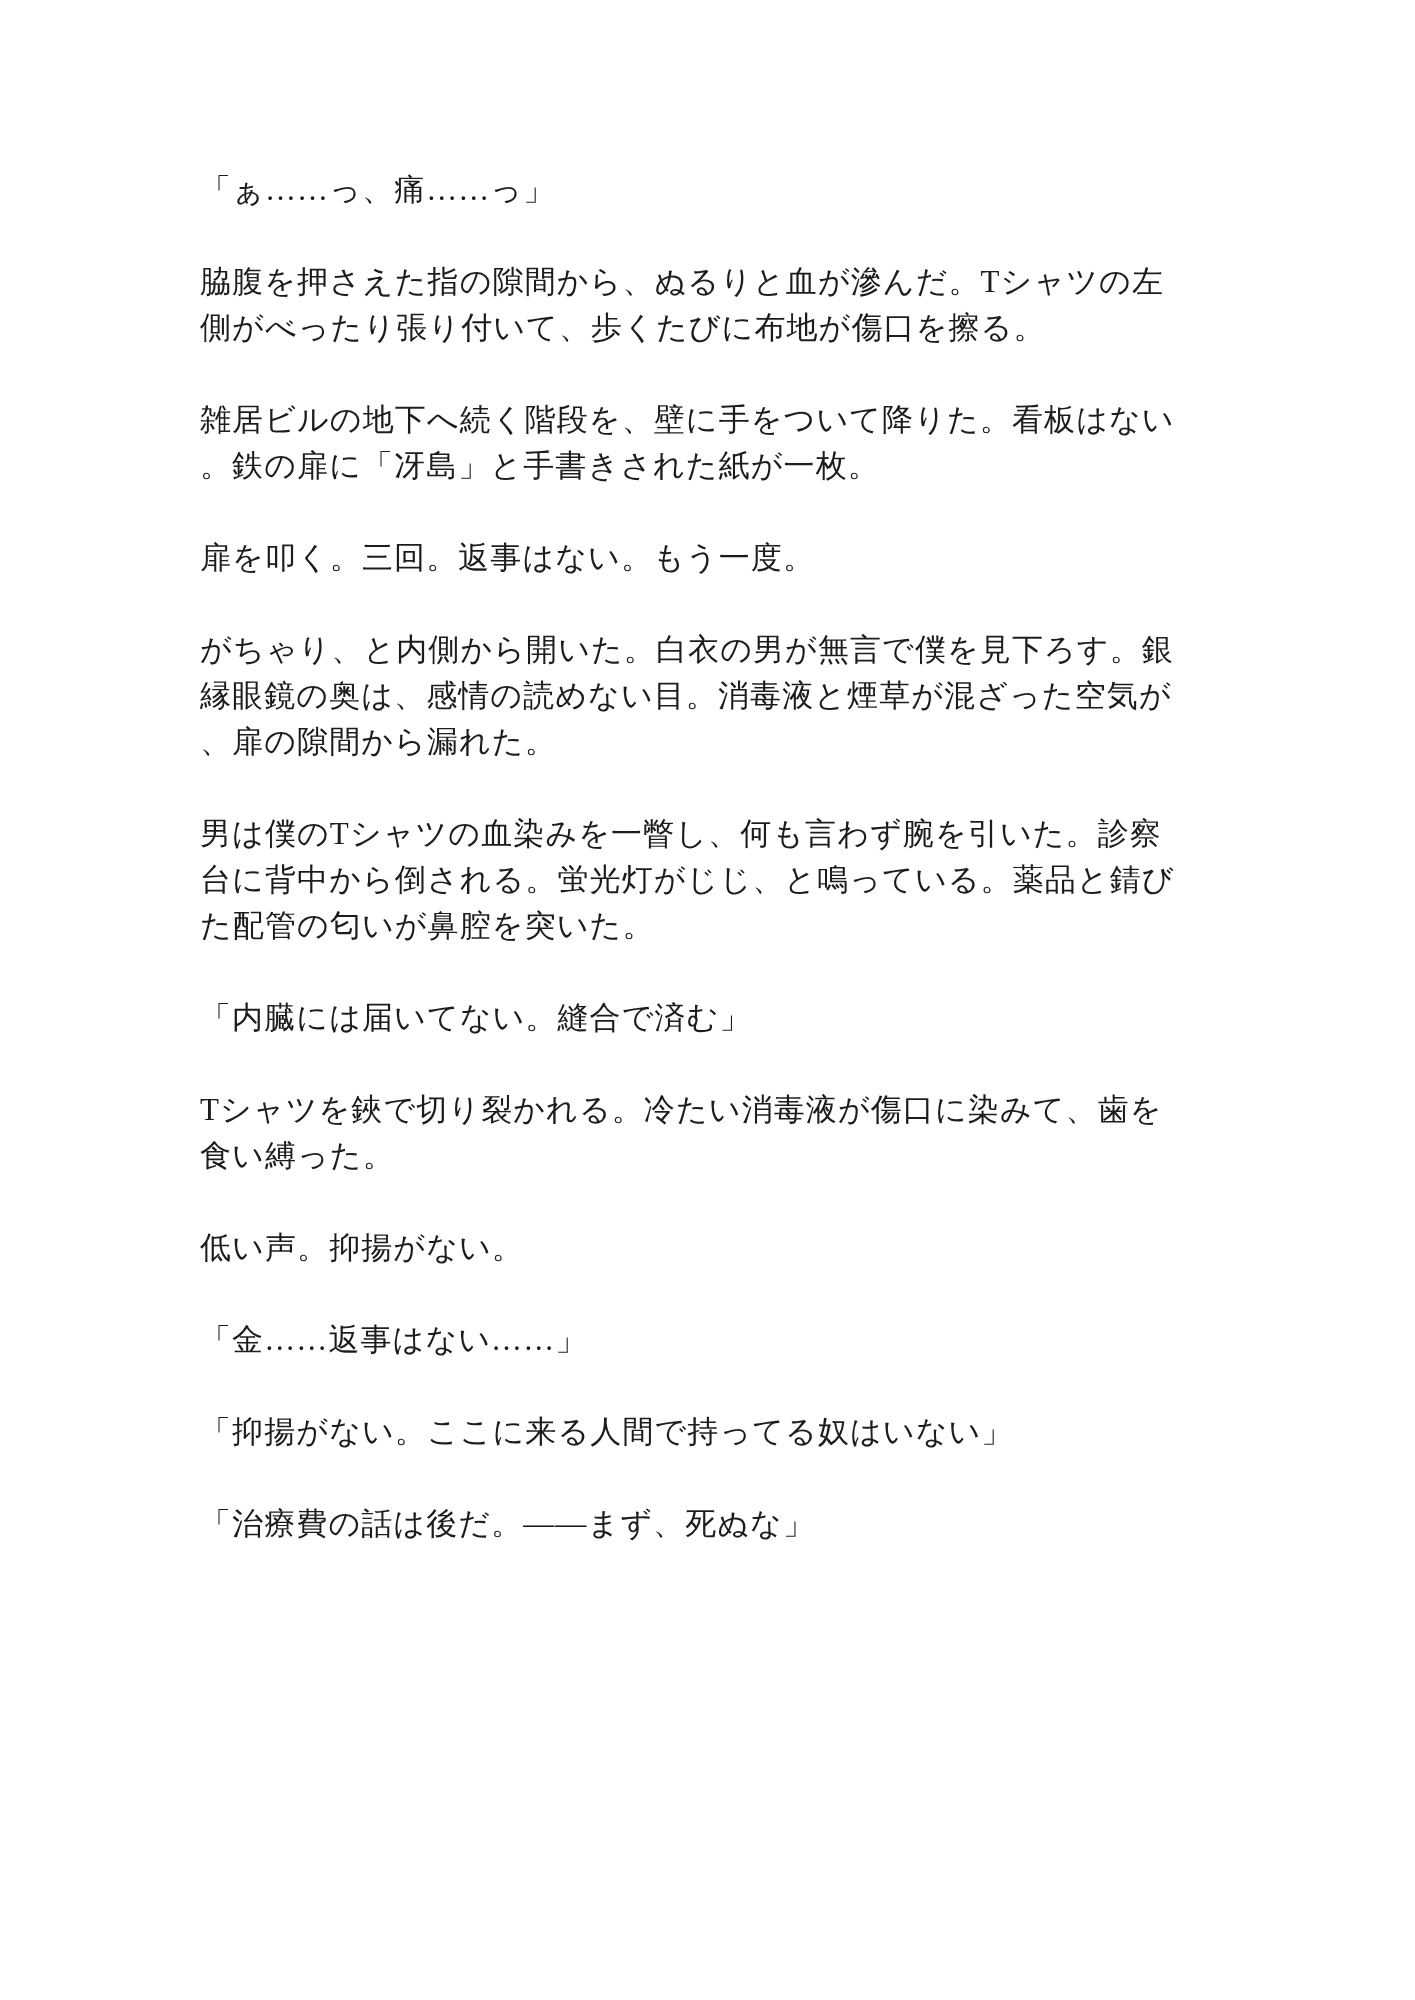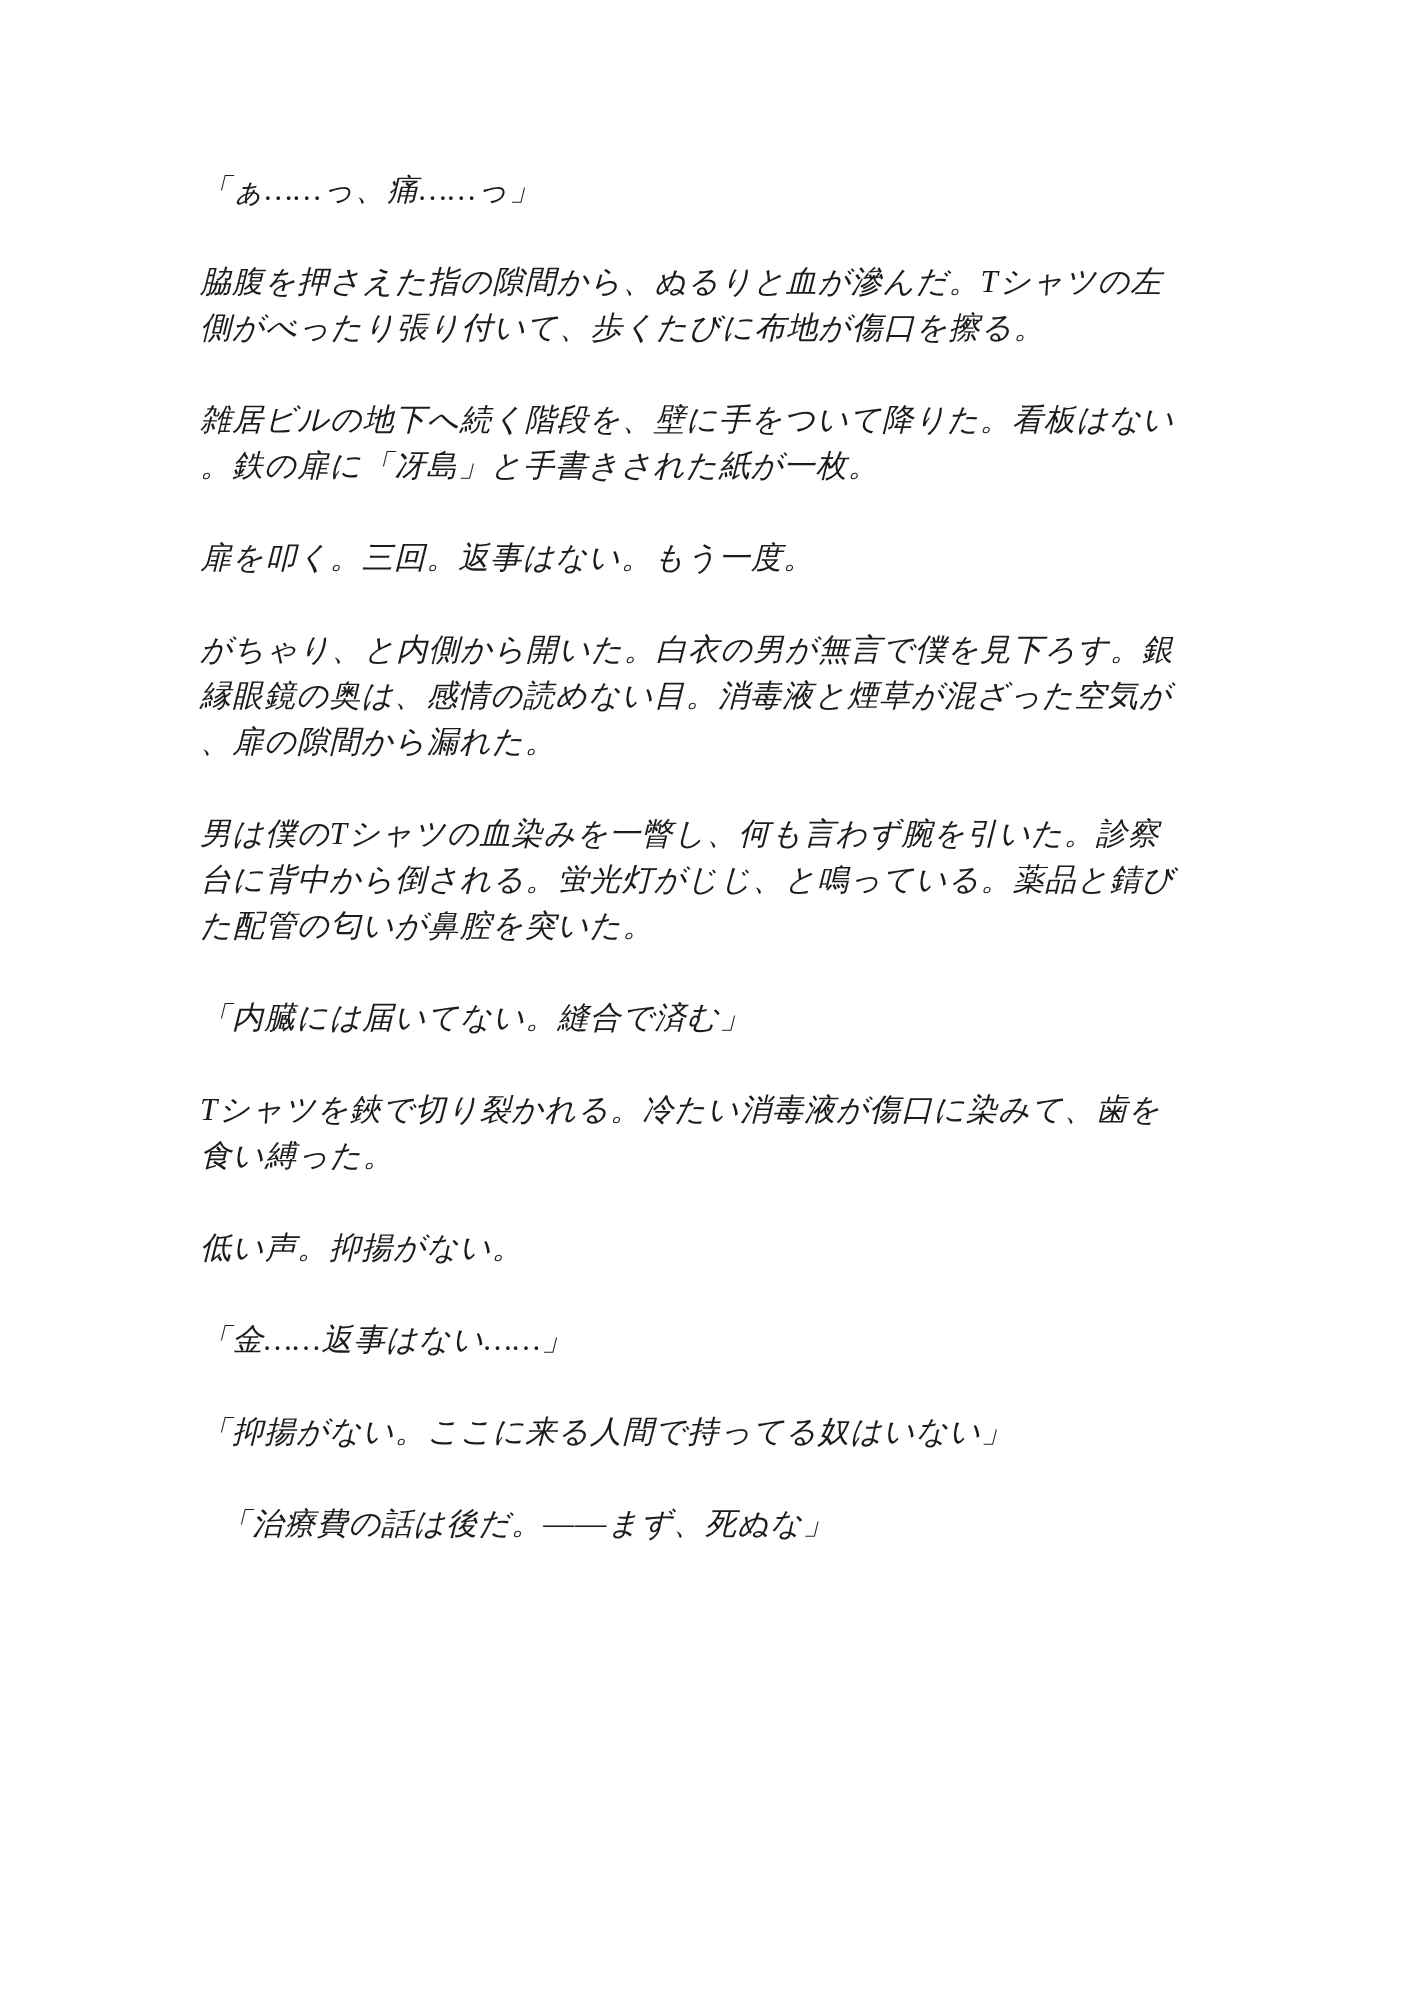--- a/index.html
+++ b/index.html
@@ -20,28 +20,26 @@
     background: #ffffff;
   }
   .text-block {
     position: absolute;
     left: 200px;
     top: 167px;
     width: 965px;
     color: #1c1c1c;
     font-size: 31px;
     letter-spacing: 1.1px;
-    font-style: italic;
   }
   .para {
     margin: 0 0 46px 0;
   }
   .para:last-child {
     margin-bottom: 0;
-    margin-left: 20px;
   }
   .line {
     line-height: 46px;
     height: 46px;
     white-space: pre;
   }
 </style>
 </head>
 <body>
 

